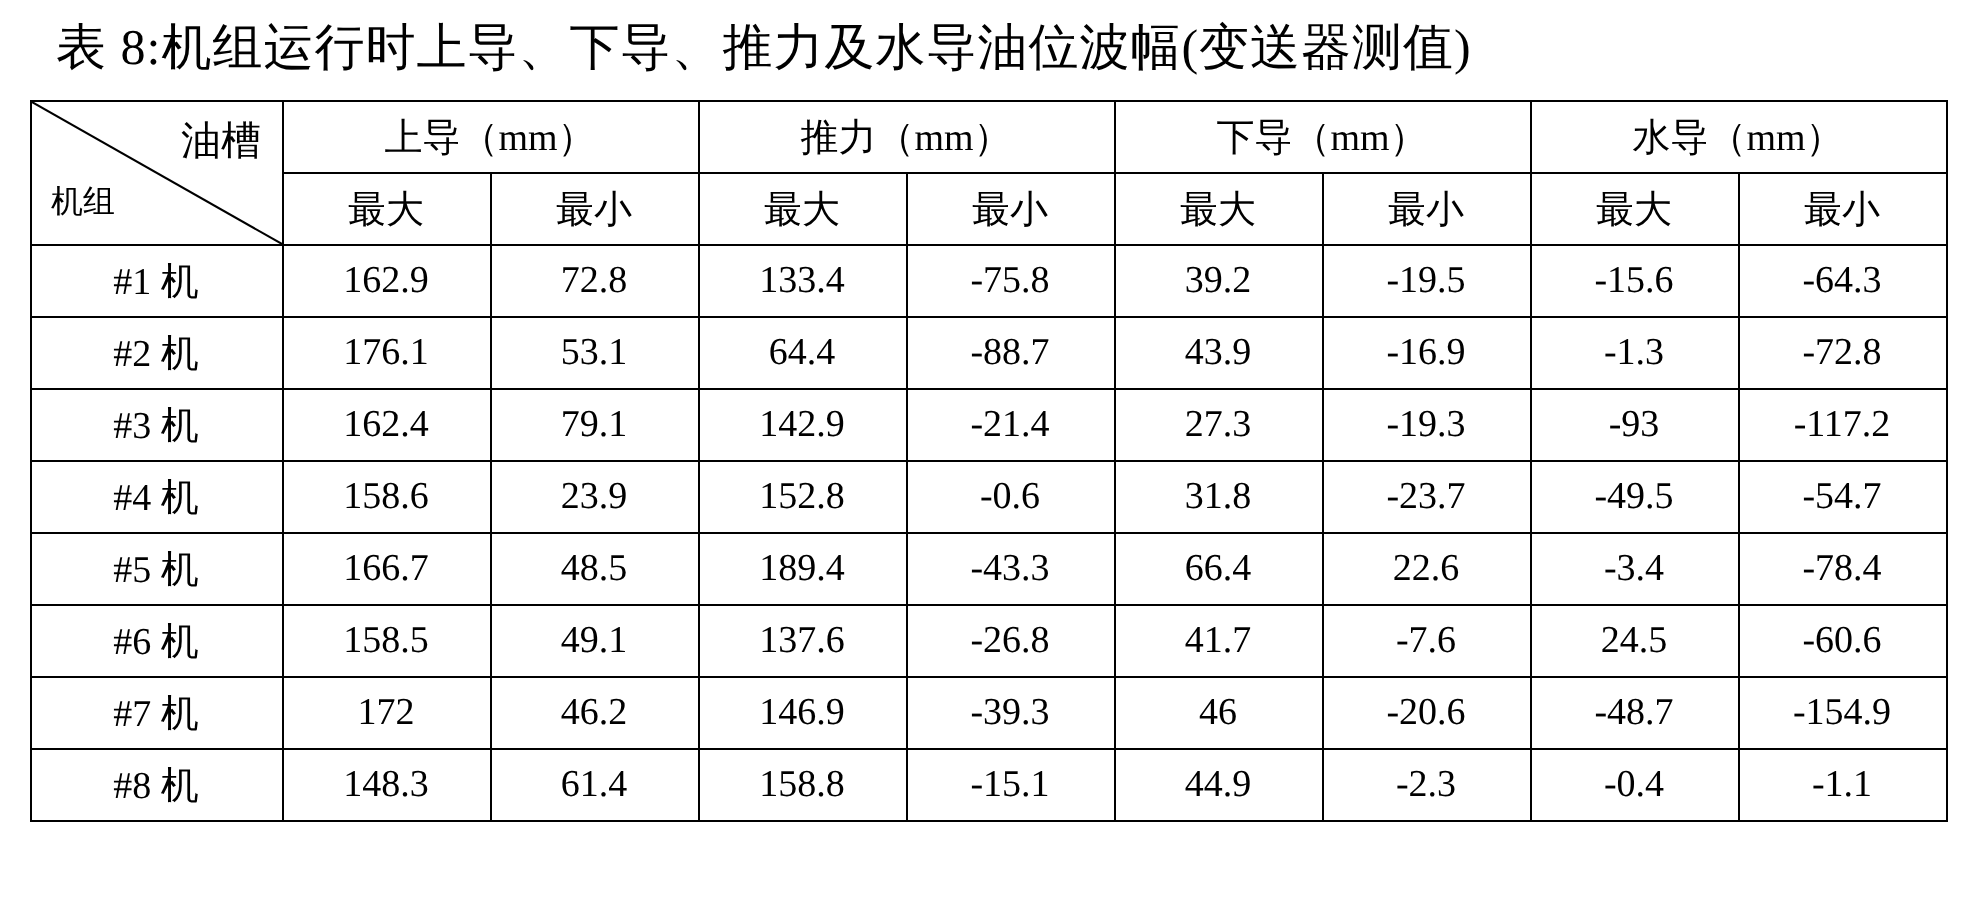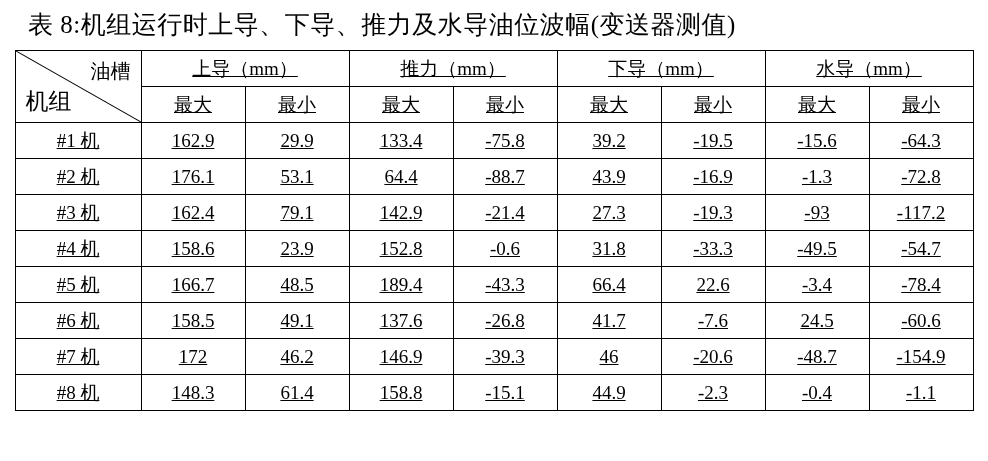--- a/index.html
+++ b/index.html
@@ -28,21 +28,20 @@
     letter-spacing: 0.5px;
     white-space: nowrap;
     margin: 2px 0 8px 14px;
   }
   table.data {
     border-collapse: collapse;
     table-layout: fixed;
     width: 958px;
     margin: 0 auto;
     background: #fff;
-    text-decoration: underline;
   }
   table.data td, table.data th {
     border: 1px solid #000;
     text-align: center;
     vertical-align: middle;
     font-family: "Liberation Serif", serif;
     font-size: 19px;
     font-weight: normal;
     padding: 0;
     height: 35px;
@@ -80,21 +79,21 @@
     position: absolute;
     top: 8px;
     right: 10px;
     font-size: 20px;
     line-height: 24px;
   }
   .corner .lbl-bot {
     position: absolute;
     bottom: 8px;
     left: 10px;
-    font-size: 23px;
+    font-size: 16px;
     line-height: 24px;
   }
 </style>
 </head>
 <body>
 
 <div class="page">
 
   <div class="caption">表 8:机组运行时上导、下导、推力及水导油位波幅(变送器测值)</div>
 
@@ -132,21 +131,21 @@
         <td class="subhead">最大</td>
         <td class="subhead">最小</td>
         <td class="subhead">最大</td>
         <td class="subhead">最小</td>
       </tr>
     </thead>
     <tbody>
       <tr>
         <td class="rowlabel">#1 机</td>
         <td class="num">162.9</td>
-        <td class="num">29.9</td>
+        <td class="num">72.8</td>
         <td class="num">133.4</td>
         <td class="num">-75.8</td>
         <td class="num">39.2</td>
         <td class="num">-19.5</td>
         <td class="num">-15.6</td>
         <td class="num">-64.3</td>
       </tr>
       <tr>
         <td class="rowlabel">#2 机</td>
         <td class="num">176.1</td>
@@ -169,21 +168,21 @@
         <td class="num">-93</td>
         <td class="num">-117.2</td>
       </tr>
       <tr>
         <td class="rowlabel">#4 机</td>
         <td class="num">158.6</td>
         <td class="num">23.9</td>
         <td class="num">152.8</td>
         <td class="num">-0.6</td>
         <td class="num">31.8</td>
-        <td class="num">-33.3</td>
+        <td class="num">-23.7</td>
         <td class="num">-49.5</td>
         <td class="num">-54.7</td>
       </tr>
       <tr>
         <td class="rowlabel">#5 机</td>
         <td class="num">166.7</td>
         <td class="num">48.5</td>
         <td class="num">189.4</td>
         <td class="num">-43.3</td>
         <td class="num">66.4</td>

